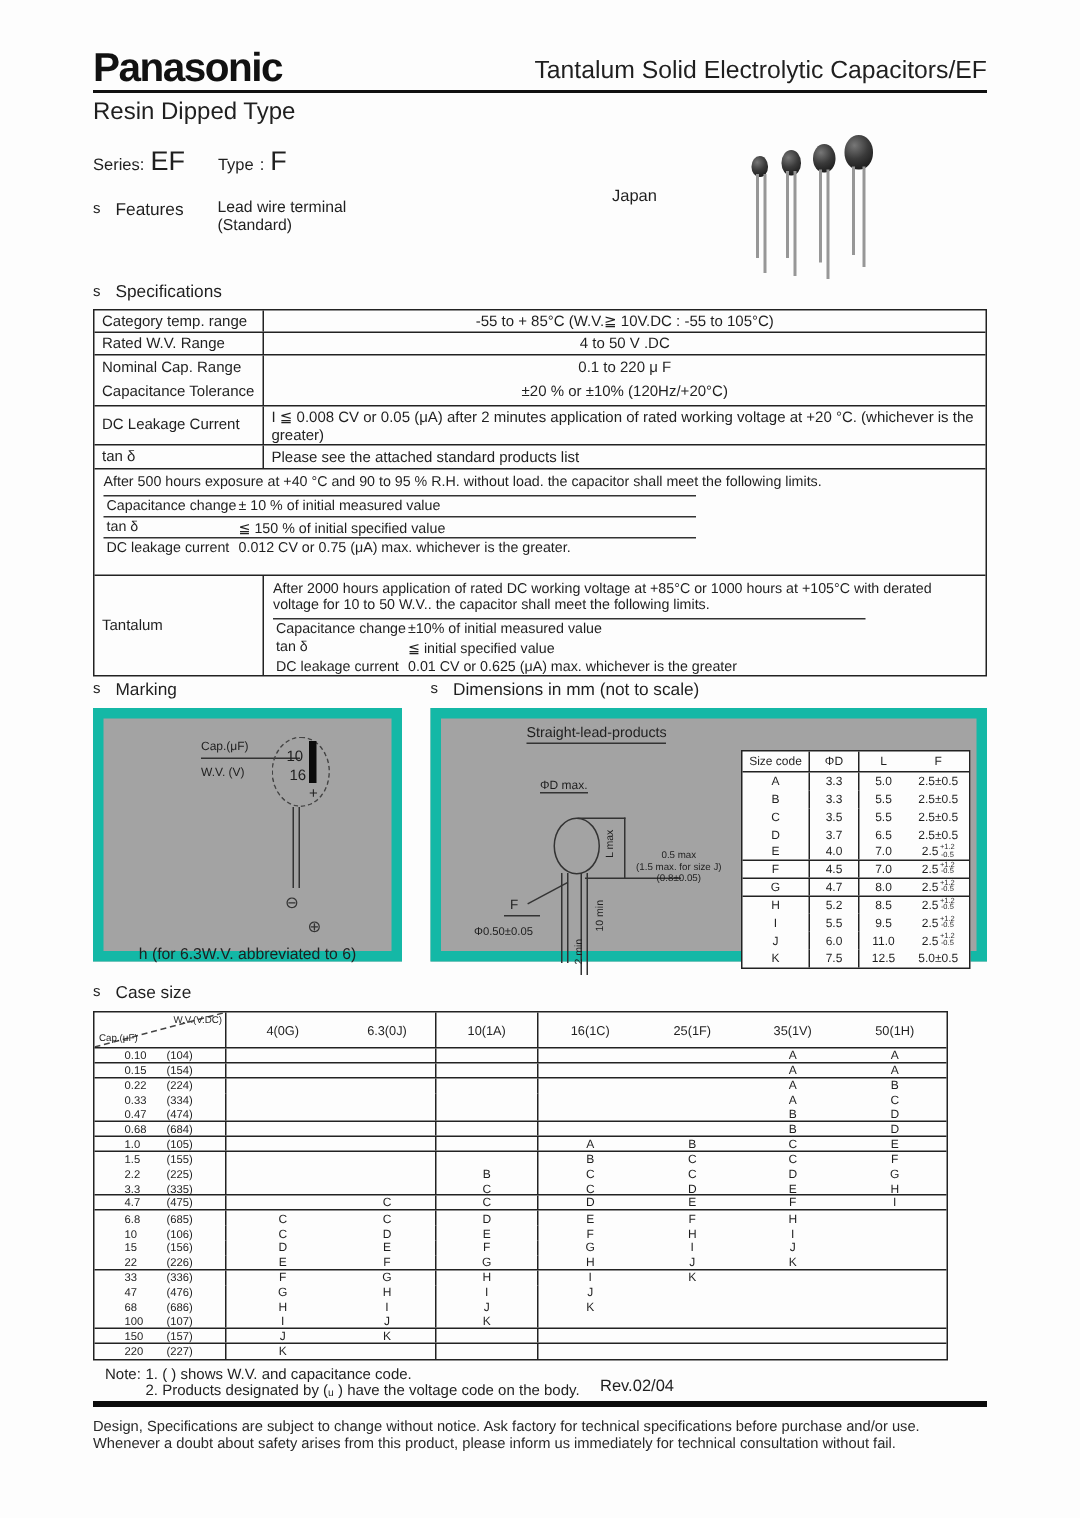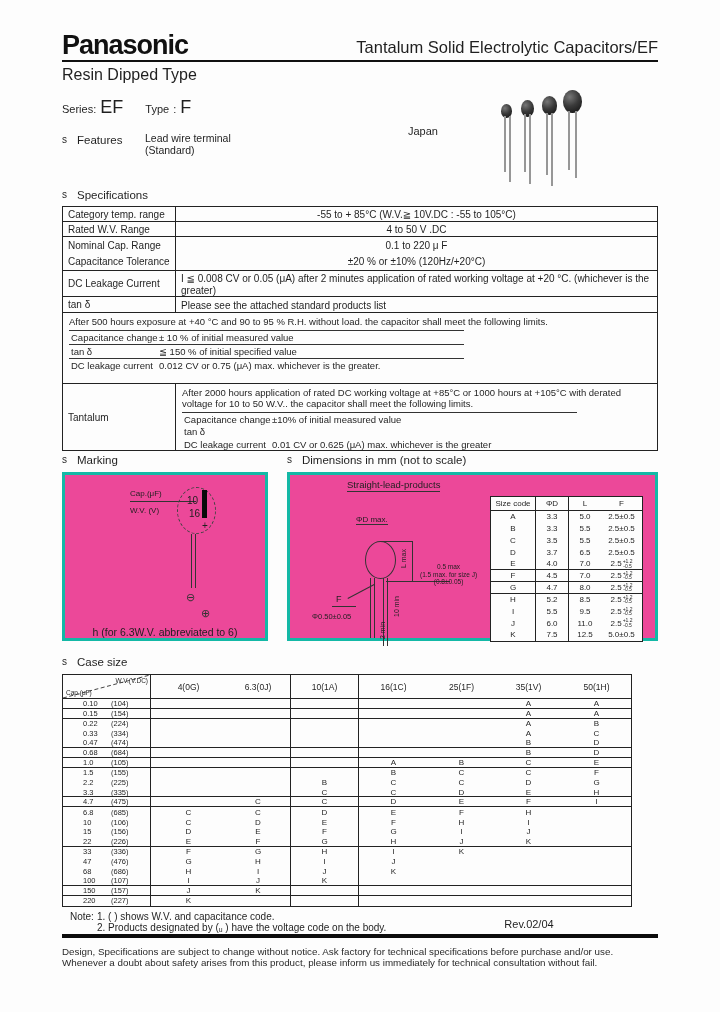--- a/index.html
+++ b/index.html
@@ -46,21 +46,21 @@
   .intro { font-size:9.5px; line-height:11px; padding:1px 2px 2px 2px; }
   .subtable { width:395px; margin-left:2px; margin-top:1px; }
   .subrow { display:flex; height:14px; align-items:center; font-size:9.5px; }
   .subtable.boxed .subrow { border-top:1px solid #333; }
   .subtable.topline .subrow { height:13px; }
   .subtable.topline .subrow:first-child { border-top:1px solid #333; }
   .sublabel { width:90px; padding-left:2px; }
   .subvalue { flex:1; }
 
   
-  .fig-box { border:3px solid #14b8a6; background:#ec4899; }
+  .fig-box { border:7px solid #14b8a6; background:#a3a3a3; }
   .mk-label { font-size:8px; }
   .line { position:absolute; background:#333; }
   .dashed-ellipse { position:absolute; border:1.5px dashed #444; border-radius:50%; }
   .solid-ellipse { position:absolute; border:1.2px solid #333; border-radius:50%; }
   .pol-bar { position:absolute; background:#0a0a0a; }
   .mk-digit { position:absolute; font-size:10px; }
   .lead2 { position:absolute; width:5px; border-left:1.2px solid #333; border-right:1.2px solid #333; }
   .pol-symbol { position:absolute; font-size:11px; color:#333; }
   .mk-caption { position:absolute; width:100%; text-align:center; font-size:10.5px; }
   .tiny { font-size:6.5px; line-height:7.5px; }
@@ -91,21 +91,21 @@
   .ct-cap { width:88px; border-right:1px solid #222; height:100%; display:flex; align-items:center; padding-left:20px; font-size:7.5px; gap:4px; }
   .ct-capval { width:24px; }
   .cc { height:100%; display:flex; align-items:center; justify-content:center; font-size:8px; }
   .cc-0{width:75px} .cc-1{width:65px; border-right:1px solid #222;} .cc-2{width:68px; border-right:1px solid #222;}
   .cc-3{width:69px} .cc-4{width:67px} .cc-5{width:67px} .cc-6{flex:1}
 
   
   .note-label { left:70px; top:911px; font-size:10px; }
   .note-line1 { left:97px; top:911px; font-size:10px; }
   .note-line2 { left:97px; top:922px; font-size:10px; }
-  .revision { left:400px; top:918px; width:258px; text-align:center; font-size:11px; }
+  .revision { left:400px; top:918px; width:258px; text-align:left; font-size:11px; }
   .bottom-bar { left:62px; top:934px; width:596px; height:4px; background:#0c0c0c; }
   .footer-text { left:62px; width:620px; font-size:9.8px; line-height:11px; color:#2a2a2a; }
 </style>
 </head>
 <body>
 
 <div class="page">
 
   <div class="abs logo">Panasonic</div>
   <div class="abs doc-title">Tantalum Solid Electrolytic Capacitors/EF</div>
@@ -207,20 +207,21 @@
       <div class="slabel vcent">Tantalum</div>
       <div class="sblock">
         <div class="intro">After 2000 hours application of rated DC working voltage at +85°C or 1000 hours at +105°C with derated voltage for 10 to 50 W.V.. the capacitor shall meet the following limits.</div>
         <div class="subtable topline" id="endurance-subtable">
             <div class="subrow">
               <div class="sublabel">Capacitance change</div>
               <div class="subvalue">±10% of initial measured value</div>
             </div>
             <div class="subrow">
               <div class="sublabel">tan δ</div>
+              <div class="subvalue">≦ initial specified value</div>
             </div>
             <div class="subrow">
               <div class="sublabel">DC leakage current</div>
               <div class="subvalue">0.01 CV or 0.625 (μA) max. whichever is the greater</div>
             </div>
           </div>
       </div>
     </div>
   </div>
 

